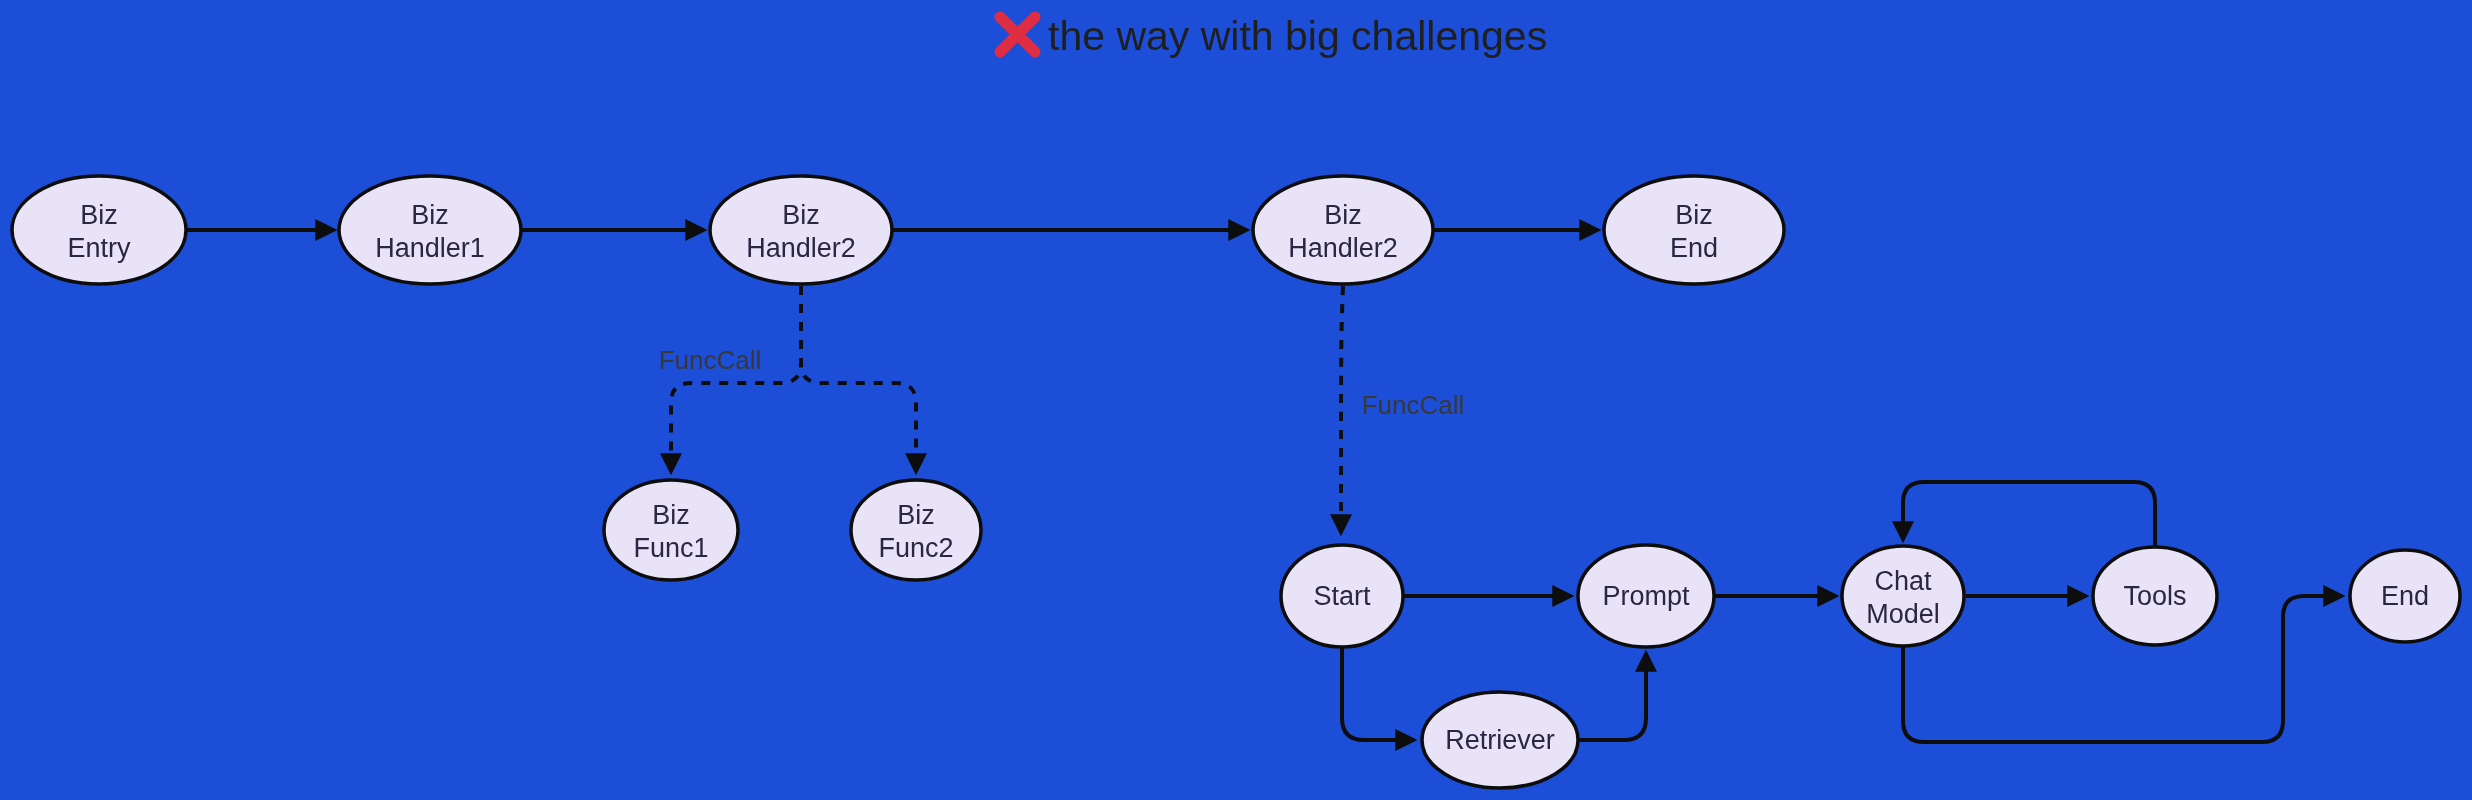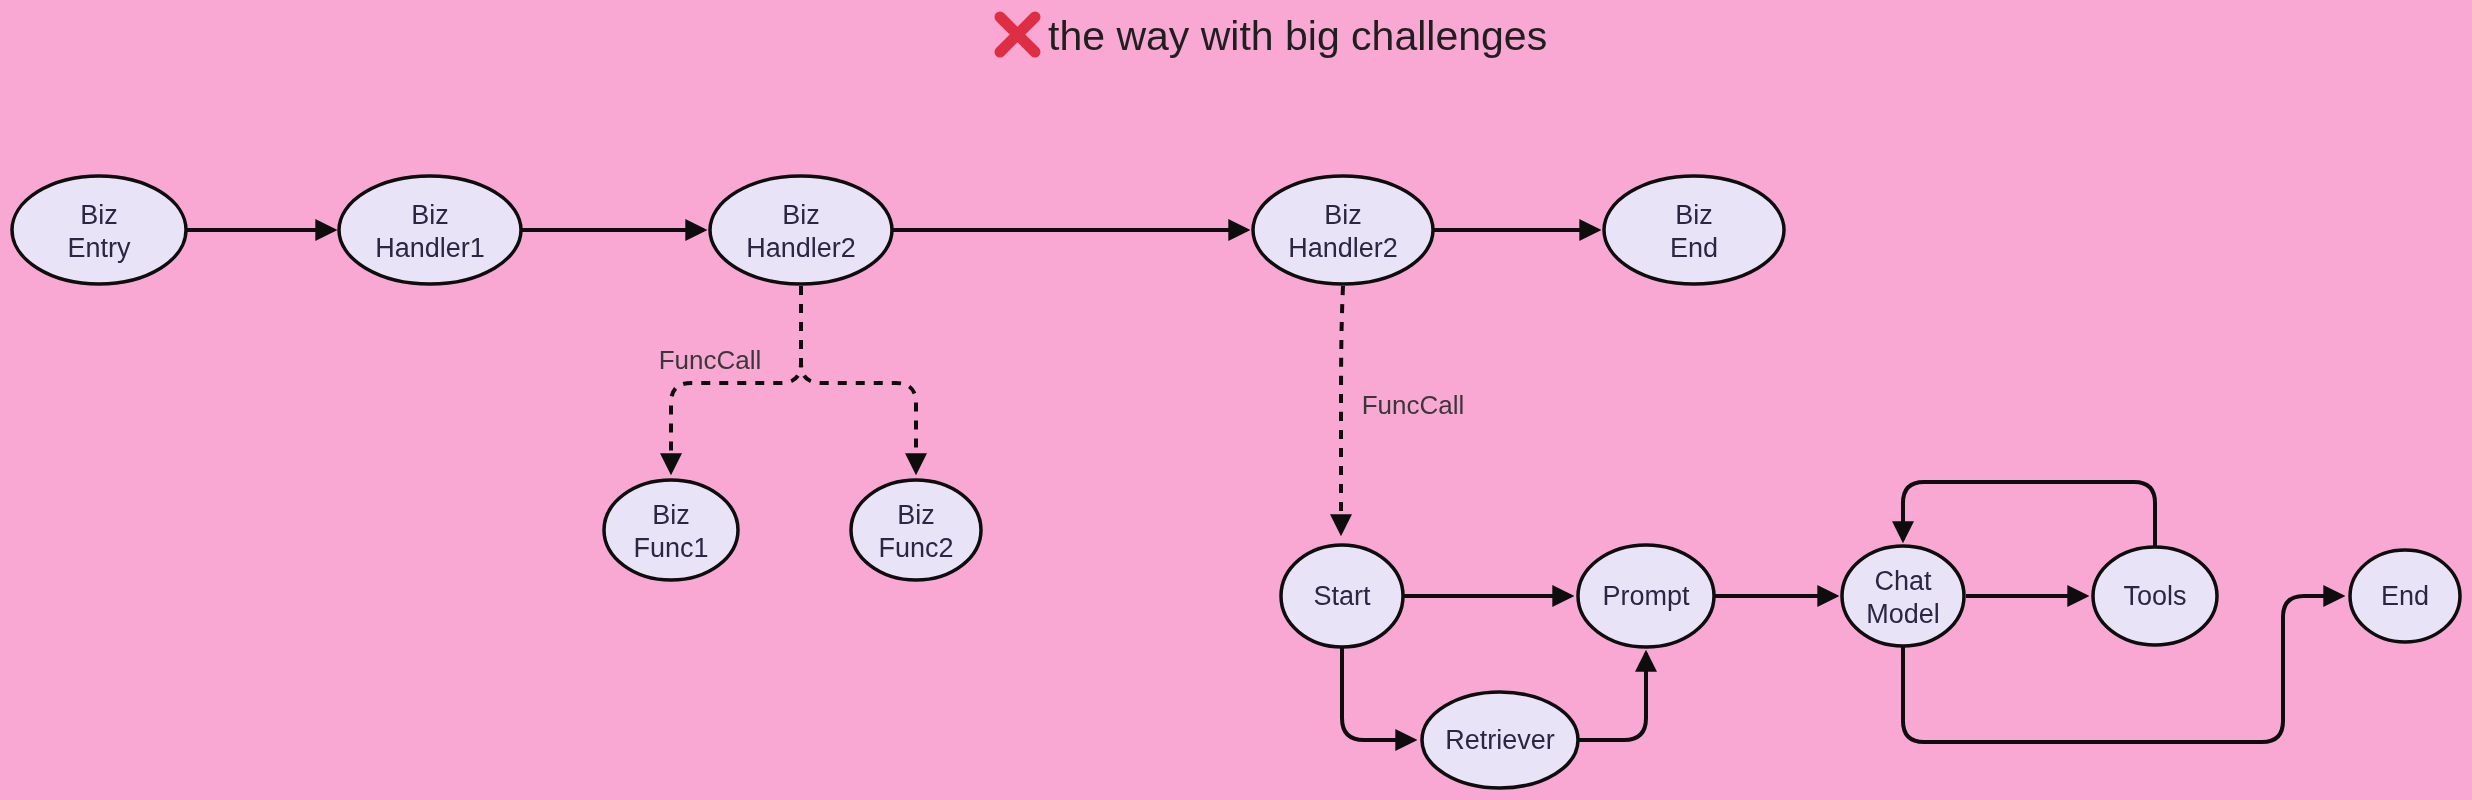--- a/index.html
+++ b/index.html
@@ -4,21 +4,21 @@
 <style>
   :root{
     --ink:#0d0d0d;
     --node-fill:#e8e3f7;
     --node-text:#2b2642;
     --label-text:#383838;
     --title-text:#1f1f1f;
     --cross:#dd2e44;
   }
   html,body{margin:0;padding:0;background:#ffffff;}
-  .canvas{position:relative;width:2472px;height:800px;background:#f9a8d4;overflow:hidden;
+  .canvas{position:relative;width:2472px;height:800px;background:#1d4ed8;overflow:hidden;
           font-family:"Liberation Sans","DejaVu Sans",sans-serif;}
   svg{display:block;}
   .edge{stroke:var(--ink);stroke-width:4;fill:none;}
   .edge.dashed{stroke-dasharray:9 9;}
   .node-shape{fill:var(--node-fill);stroke:var(--ink);stroke-width:3.5;}
   .node-label{fill:var(--node-text);font-size:27px;text-anchor:middle;
               font-family:"Liberation Sans","DejaVu Sans",sans-serif;}
   .edge-label{fill:var(--label-text);font-size:26px;text-anchor:middle;
               font-family:"Liberation Sans","DejaVu Sans",sans-serif;}
   .title-text{fill:var(--title-text);font-size:41px;text-anchor:start;

